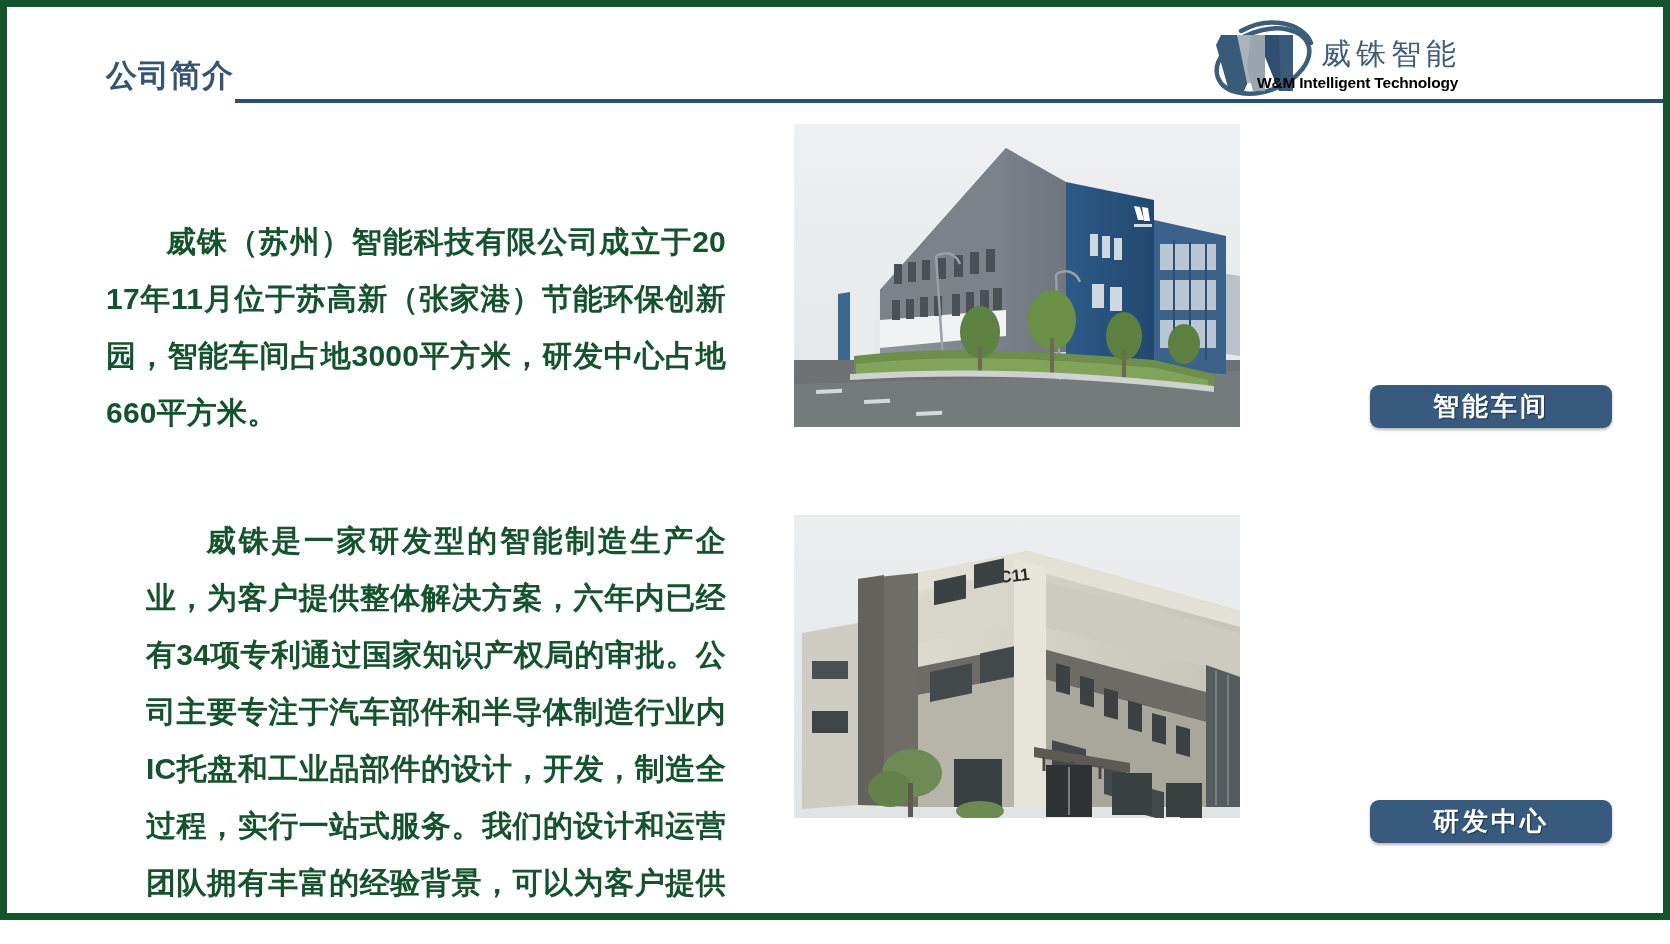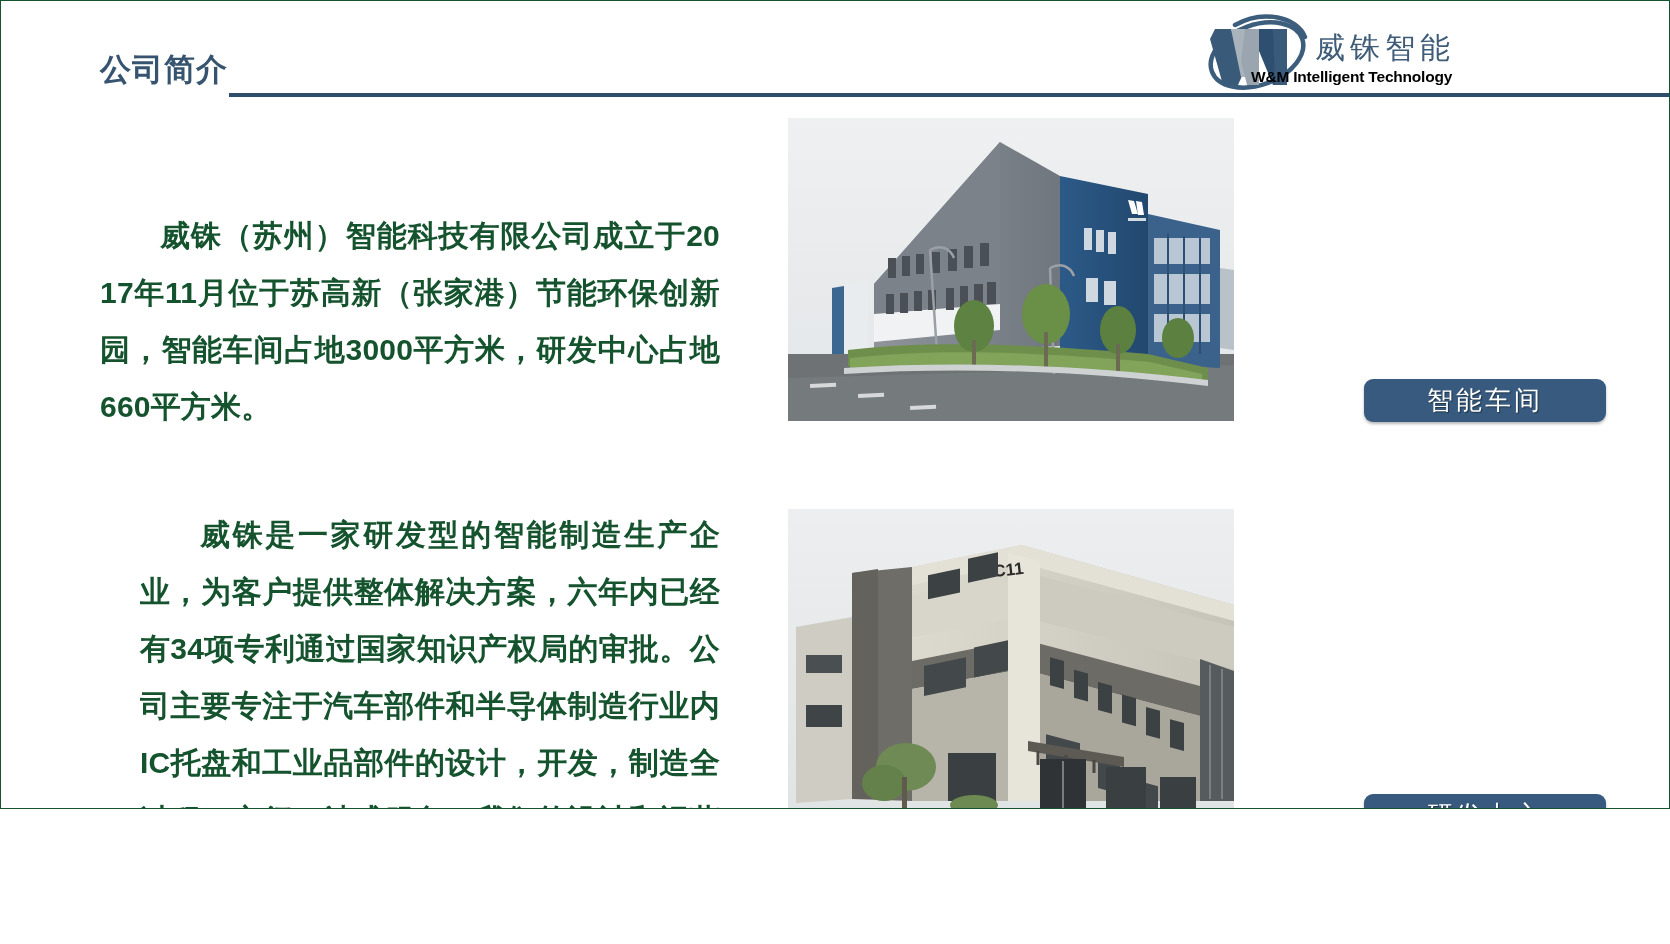--- a/index.html
+++ b/index.html
@@ -4,23 +4,23 @@
 <style>
   html,body{margin:0;padding:0;}
   body{
     width:1670px;height:944px;
     background:#ffffff;
     font-family:"Liberation Sans","DejaVu Sans",sans-serif;
     overflow:hidden;
     position:relative;
   }
   .slide{
-    position:absolute;left:0;top:0;width:1670px;height:809px;
+    position:absolute;left:0;top:0;width:1670px;height:920px;
     background:#ffffff;
-    border:1px solid #14532d;
+    border:7px solid #14532d;
     box-sizing:border-box;
     overflow:hidden;
   }
 
   
   .header{
     position:absolute;left:0;top:0;width:1670px;height:112px;
   }
   .header-title{
     position:absolute;left:99px;top:48px;
@@ -88,21 +88,21 @@
     position:absolute;
     height:43px;
     width:242px;
     border-radius:9px;
     background:linear-gradient(180deg,#3f648a 0%,#365madd 1%,#36587b 45%,#2e4c6c 100%);
     background-color:#375a7e;
     box-shadow:0 2px 3px rgba(0,0,0,0.28);
     display:flex;align-items:center;justify-content:center;
   }
   .badge-label{
-    font-size:26px;font-weight:400;color:#ffffff;
+    font-size:26px;font-weight:700;color:#ffffff;
     letter-spacing:3px;
     text-shadow:1px 1px 1px rgba(0,0,0,0.45);
     white-space:nowrap;
   }
   .badge-top{ left:1363px;top:378px; }
   .badge-bottom{ left:1363px;top:765px;margin-top:28px; }
 </style>
 </head>
 <body>
 

